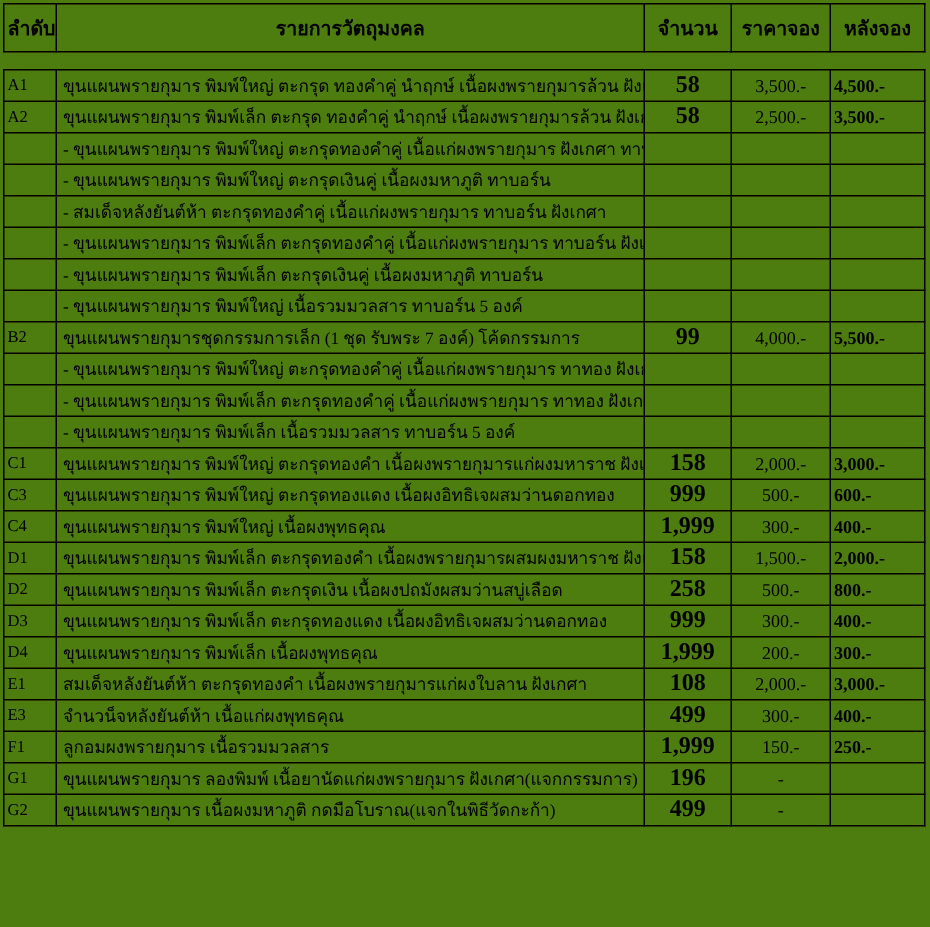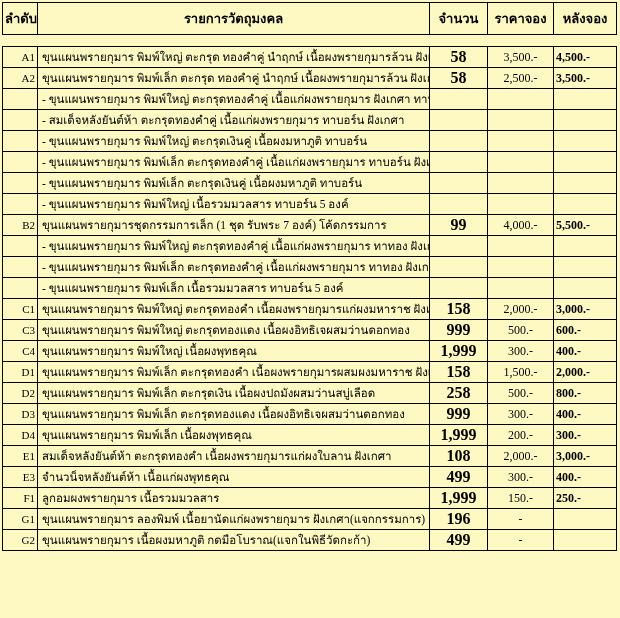--- a/index.html
+++ b/index.html
@@ -1,19 +1,19 @@
 <!DOCTYPE html>
 <html><head>
 <meta charset="utf-8">
 <style>
   html,body{margin:0;padding:0;background:#ffffff;}
   .page{
     position:relative;
     width:620px;height:618px;
-    background:#fef9c3;
+    background:#4d7c0f;
     color:#000;
     font-family:"Liberation Serif","DejaVu Serif",serif;
     overflow:hidden;
   }
   table{border-collapse:collapse;table-layout:fixed;}
   
   .head-table{
     position:absolute;top:2px;left:2px;width:614px;
   }
   .head-table th{
@@ -30,21 +30,21 @@
     position:absolute;top:46px;left:2px;width:614px;
   }
   .body-table td{
     border:1px solid #000;
     height:20px;
     font-size:11.5px;
     padding:0 2px;
     overflow:hidden;white-space:nowrap;
     vertical-align:middle;
   }
-  .body-table td.col-id{text-align:right;font-size:11px;}
+  .body-table td.col-id{text-align:left;font-size:11px;}
   .body-table td.col-desc{text-align:left;padding-left:4px;}
   .body-table td.col-qty{text-align:center;font-weight:bold;font-size:16px;}
   .body-table td.col-price{text-align:center;font-size:12px;}
   .body-table td.col-after{font-weight:bold;font-size:12px;}
   col.c-id{width:35px;}
   col.c-desc{width:392px;}
   col.c-qty{width:58px;}
   col.c-price{width:66px;}
   col.c-after{width:63px;}
 </style>
@@ -97,28 +97,28 @@
         </tr>
         <tr>
           <td class="col-id"></td>
           <td class="col-desc">- ขุนแผนพรายกุมาร พิมพ์ใหญ่ ตะกรุดทองคำคู่ เนื้อแก่ผงพรายกุมาร ฝังเกศา ทาบอร์น</td>
           <td class="col-qty"></td>
           <td class="col-price"></td>
           <td class="col-after"></td>
         </tr>
         <tr>
           <td class="col-id"></td>
+          <td class="col-desc">- ขุนแผนพรายกุมาร พิมพ์ใหญ่ ตะกรุดเงินคู่ เนื้อผงมหาภูติ ทาบอร์น</td>
+          <td class="col-qty"></td>
+          <td class="col-price"></td>
+          <td class="col-after"></td>
+        </tr>
+        <tr>
+          <td class="col-id"></td>
           <td class="col-desc">- สมเด็จหลังยันต์ห้า ตะกรุดทองคำคู่ เนื้อแก่ผงพรายกุมาร ทาบอร์น ฝังเกศา</td>
-          <td class="col-qty"></td>
-          <td class="col-price"></td>
-          <td class="col-after"></td>
-        </tr>
-        <tr>
-          <td class="col-id"></td>
-          <td class="col-desc">- ขุนแผนพรายกุมาร พิมพ์ใหญ่ ตะกรุดเงินคู่ เนื้อผงมหาภูติ ทาบอร์น</td>
           <td class="col-qty"></td>
           <td class="col-price"></td>
           <td class="col-after"></td>
         </tr>
         <tr>
           <td class="col-id"></td>
           <td class="col-desc">- ขุนแผนพรายกุมาร พิมพ์เล็ก ตะกรุดทองคำคู่ เนื้อแก่ผงพรายกุมาร  ทาบอร์น ฝังเกศา</td>
           <td class="col-qty"></td>
           <td class="col-price"></td>
           <td class="col-after"></td>

